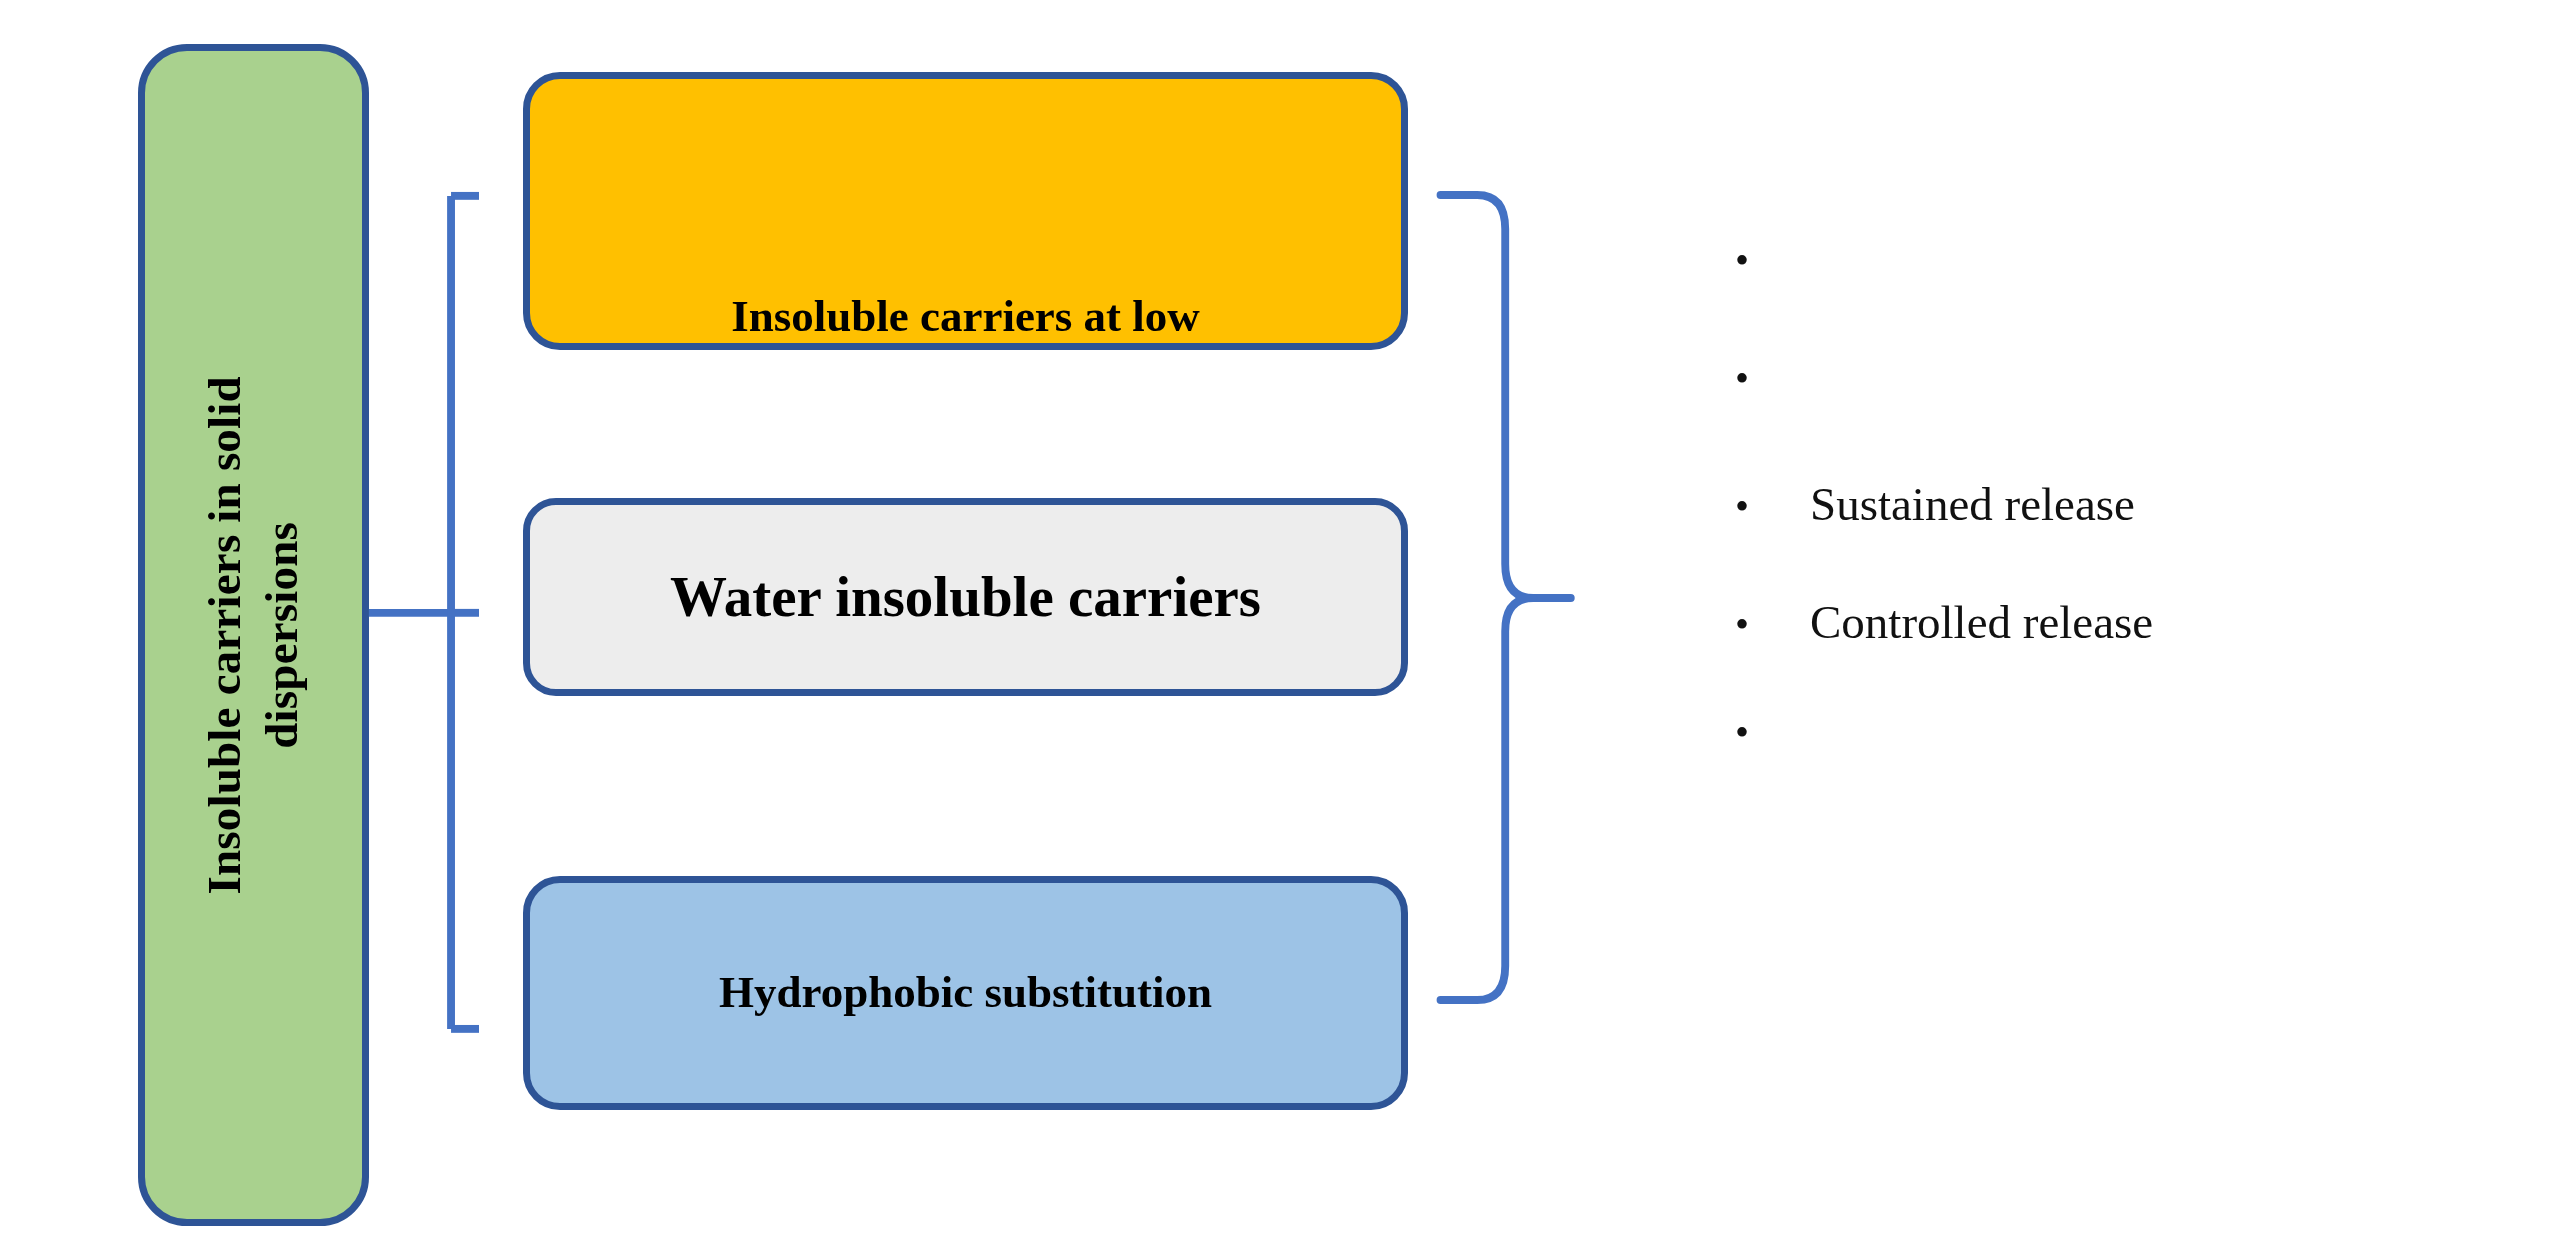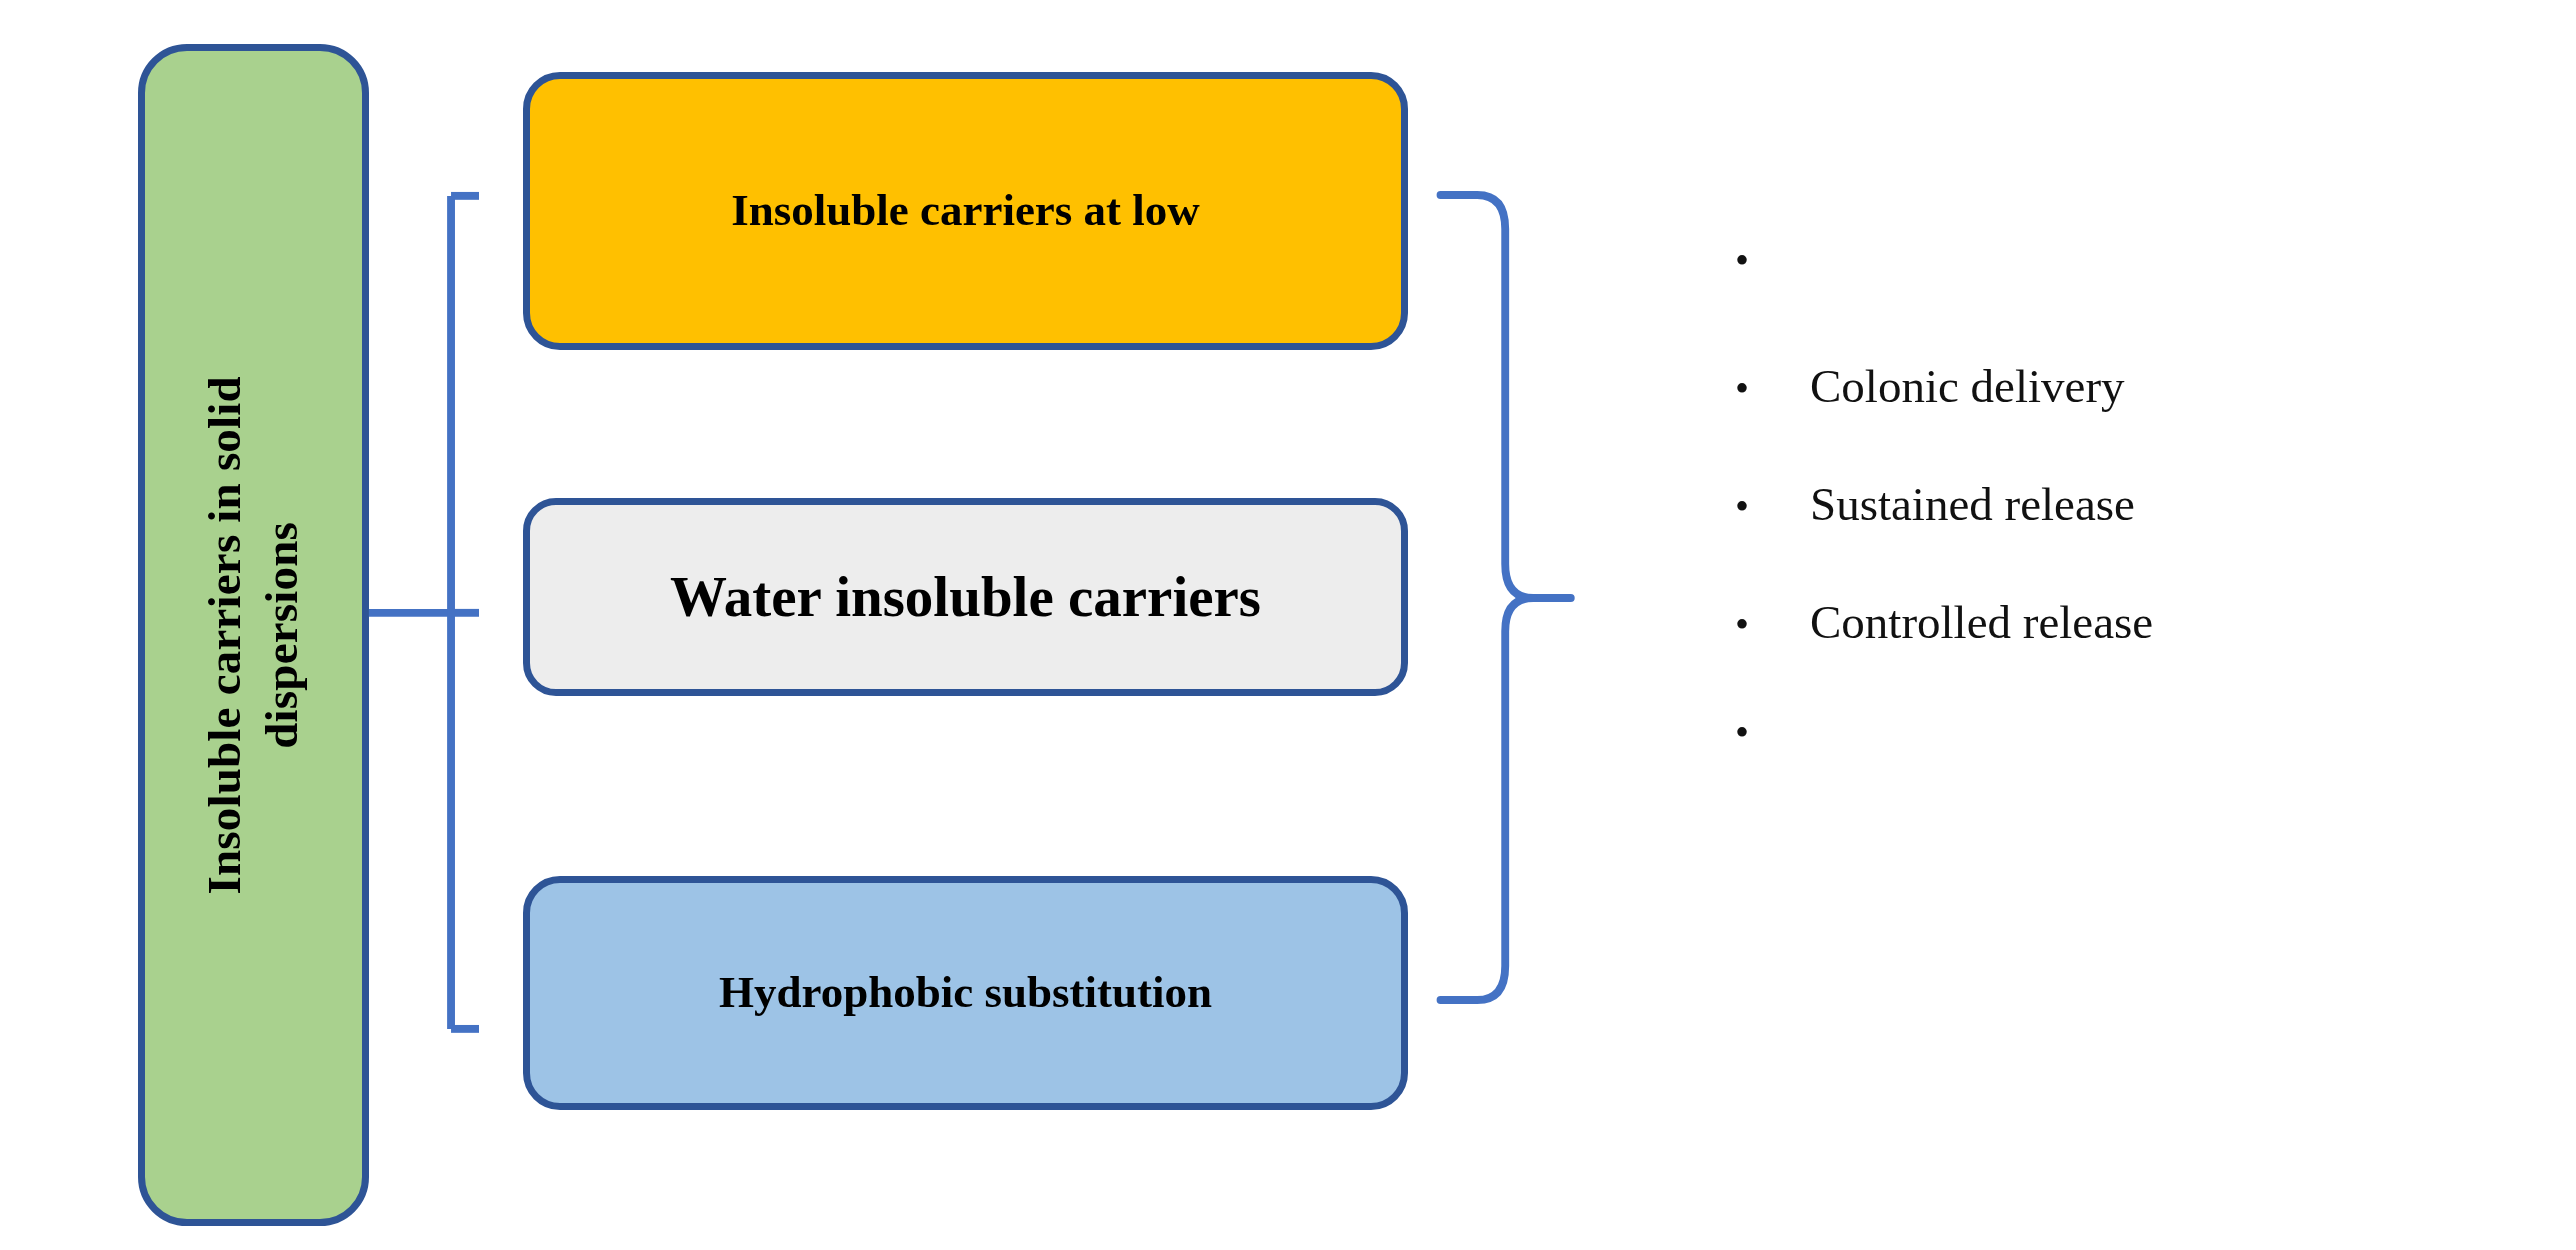--- a/index.html
+++ b/index.html
@@ -64,20 +64,21 @@
   #branch-node-0 {
     left: 523px;
     top: 72px;
     width: 885px;
     height: 278px;
     background: #FFC000;
     border-width: 7.9px;
     border-radius: 37px;
     font-size: 45px;
     padding: 0 33px;
+    align-items: flex-end;
   }
   #branch-node-1 {
     left: 523px;
     top: 498px;
     width: 885px;
     height: 198px;
     background: #EDEDED;
     border-width: 7.9px;
     border-radius: 33px;
     font-size: 57px;
@@ -187,21 +188,20 @@
       <span class="node-label">Hydrophobic substitution</span>
     </span>
   </div>
 
   <div id="outcome-list">
     <div class="outcome-item">
       <span class="outcome-bullet">•</span>
     </div>
     <div class="outcome-item">
       <span class="outcome-bullet">•</span>
-      <span class="outcome-text">Colonic delivery</span>
     </div>
     <div class="outcome-item">
       <span class="outcome-bullet">•</span>
       <span class="outcome-text">Sustained release</span>
     </div>
     <div class="outcome-item">
       <span class="outcome-bullet">•</span>
       <span class="outcome-text">Controlled release</span>
     </div>
     <div class="outcome-item">

